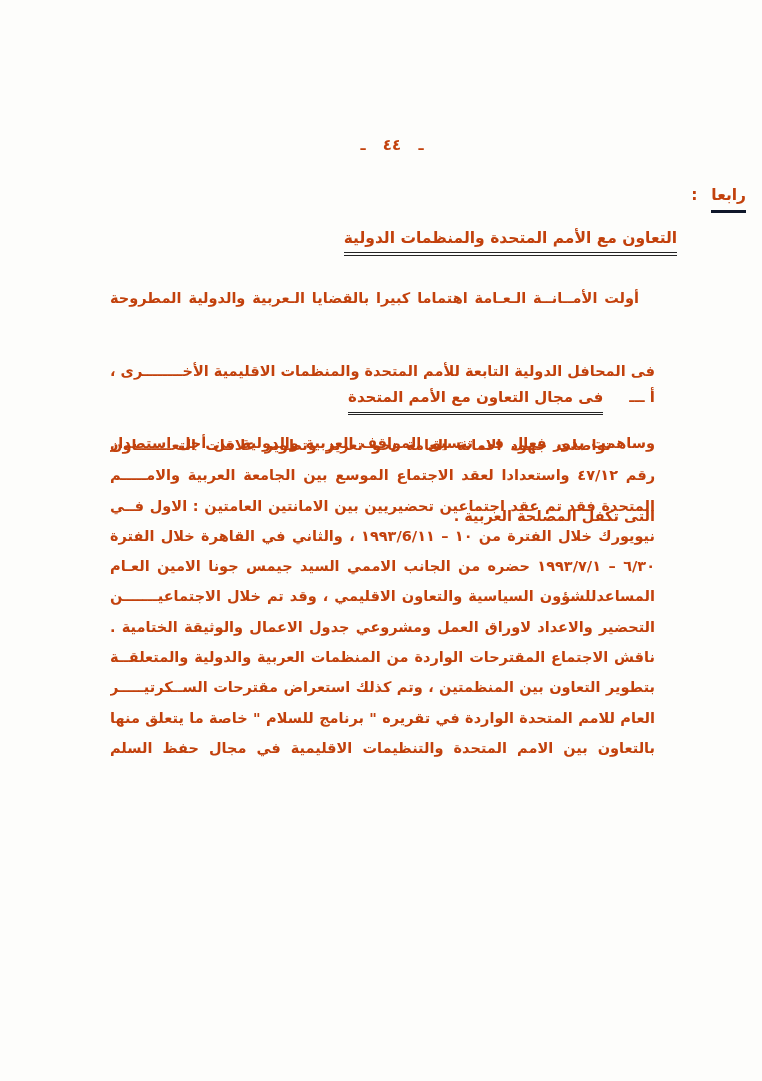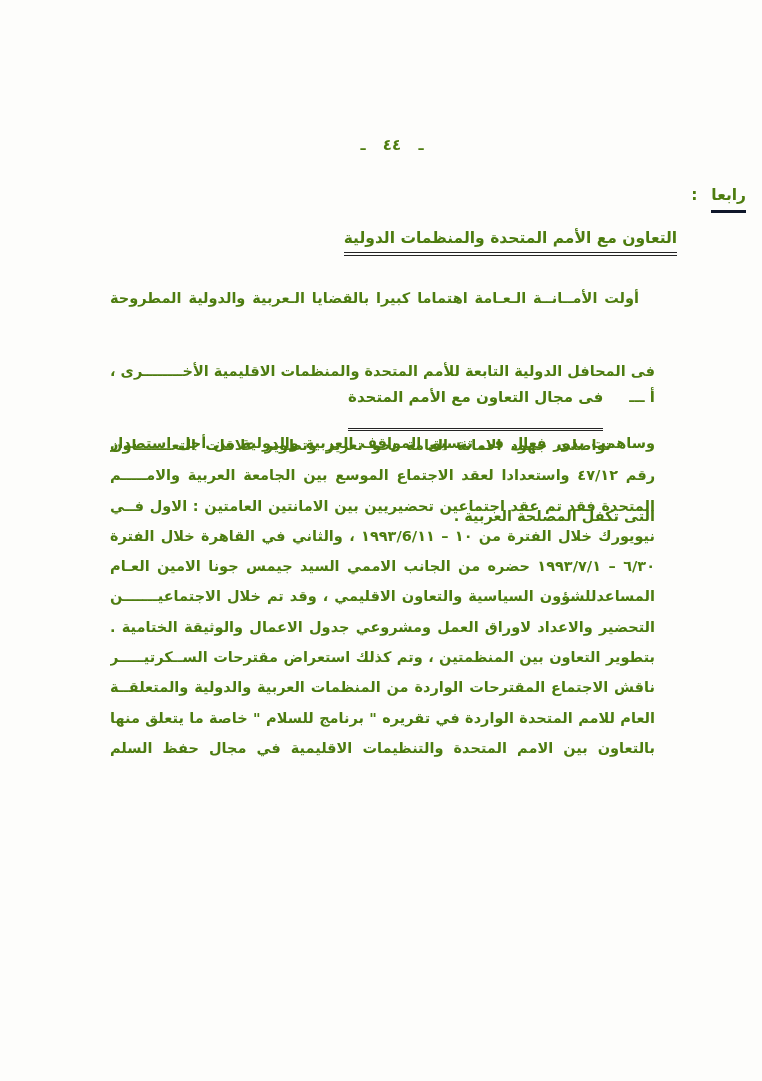--- a/index.html
+++ b/index.html
@@ -3,21 +3,21 @@
 <meta charset="utf-8">
 <style>
   html,body{margin:0;padding:0;background:#e8e8e8;}
   .page{
     position:relative;
     width:762px;height:1081px;
     margin:0 auto;
     background:#fdfdfb;
     font-family:"DejaVu Sans", sans-serif;
     font-weight:700;
-    color:#4d7c0f;
+    color:#c2410c;
     overflow:hidden;
   }
   .pageno{
     position:absolute;top:136px;left:0;right:0;
     text-align:center;
     padding-left:22px;            
     font-size:15px;
     word-spacing:12px;
     direction:rtl;
   }
@@ -48,21 +48,21 @@
   .indent-sm{padding-right:16px;}
   .indent-lg{padding-right:44px;}
   .last{text-align-last:right;}
   .sub{
     position:absolute;top:388px;right:107px;
     direction:rtl;
     display:flex;gap:26px;
     font-size:15px;
     white-space:nowrap;
   }
-  .sub-title{border-bottom:3px double #242424;padding-bottom:22px;}
+  .sub-title{border-bottom:3px double #242424;padding-bottom:6px;}
 </style>
 </head>
 <body>
 
 <div class="page">
 
   <div class="pageno">
     <span>ـ ٤٤ ـ</span>
   </div>
 
@@ -85,19 +85,19 @@
   </div>
 
   <div class="para para2">
     <div class="l indent-lg">تواصلت جهود الامانة العامة نحو تعزيز وتطوير علاقات التعـــــــاون</div>
     <div class="l">رقم ٤٧/١٢ واستعدادا لعقد الاجتماع الموسع بين الجامعة العربية والامـــــم</div>
     <div class="l">المتحدة فقد تم عقد اجتماعين تحضيريين بين الامانتين العامتين : الاول فــي</div>
     <div class="l">نيويورك خلال الفترة من ١٠ – ١٩٩٣/6/١١ ، والثاني في القاهرة خلال الفترة</div>
     <div class="l">٦/٣٠ – ١٩٩٣/٧/١ حضره من الجانب الاممي السيد جيمس جونا الامين العـام</div>
     <div class="l">المساعدللشؤون السياسية والتعاون الاقليمي ، وقد تم خلال الاجتماعيـــــــن</div>
     <div class="l">التحضير والاعداد لاوراق العمل ومشروعي جدول الاعمال والوثيقة الختامية . كما</div>
+    <div class="l">ناقش الاجتماع المقترحات الواردة من المنظمات العربية والدولية والمتعلقــة</div>
     <div class="l">بتطوير التعاون بين المنظمتين ، وتم كذلك استعراض مقترحات الســكرتيـــــر</div>
-    <div class="l">ناقش الاجتماع المقترحات الواردة من المنظمات العربية والدولية والمتعلقــة</div>
     <div class="l">العام للامم المتحدة الواردة في تقريره " برنامج للسلام " خاصة ما يتعلق منها</div>
     <div class="l">بالتعاون بين الامم المتحدة والتنظيمات الاقليمية في مجال حفظ السلم والامــن</div>
   </div>
 
 </div>
 
 </body></html>

